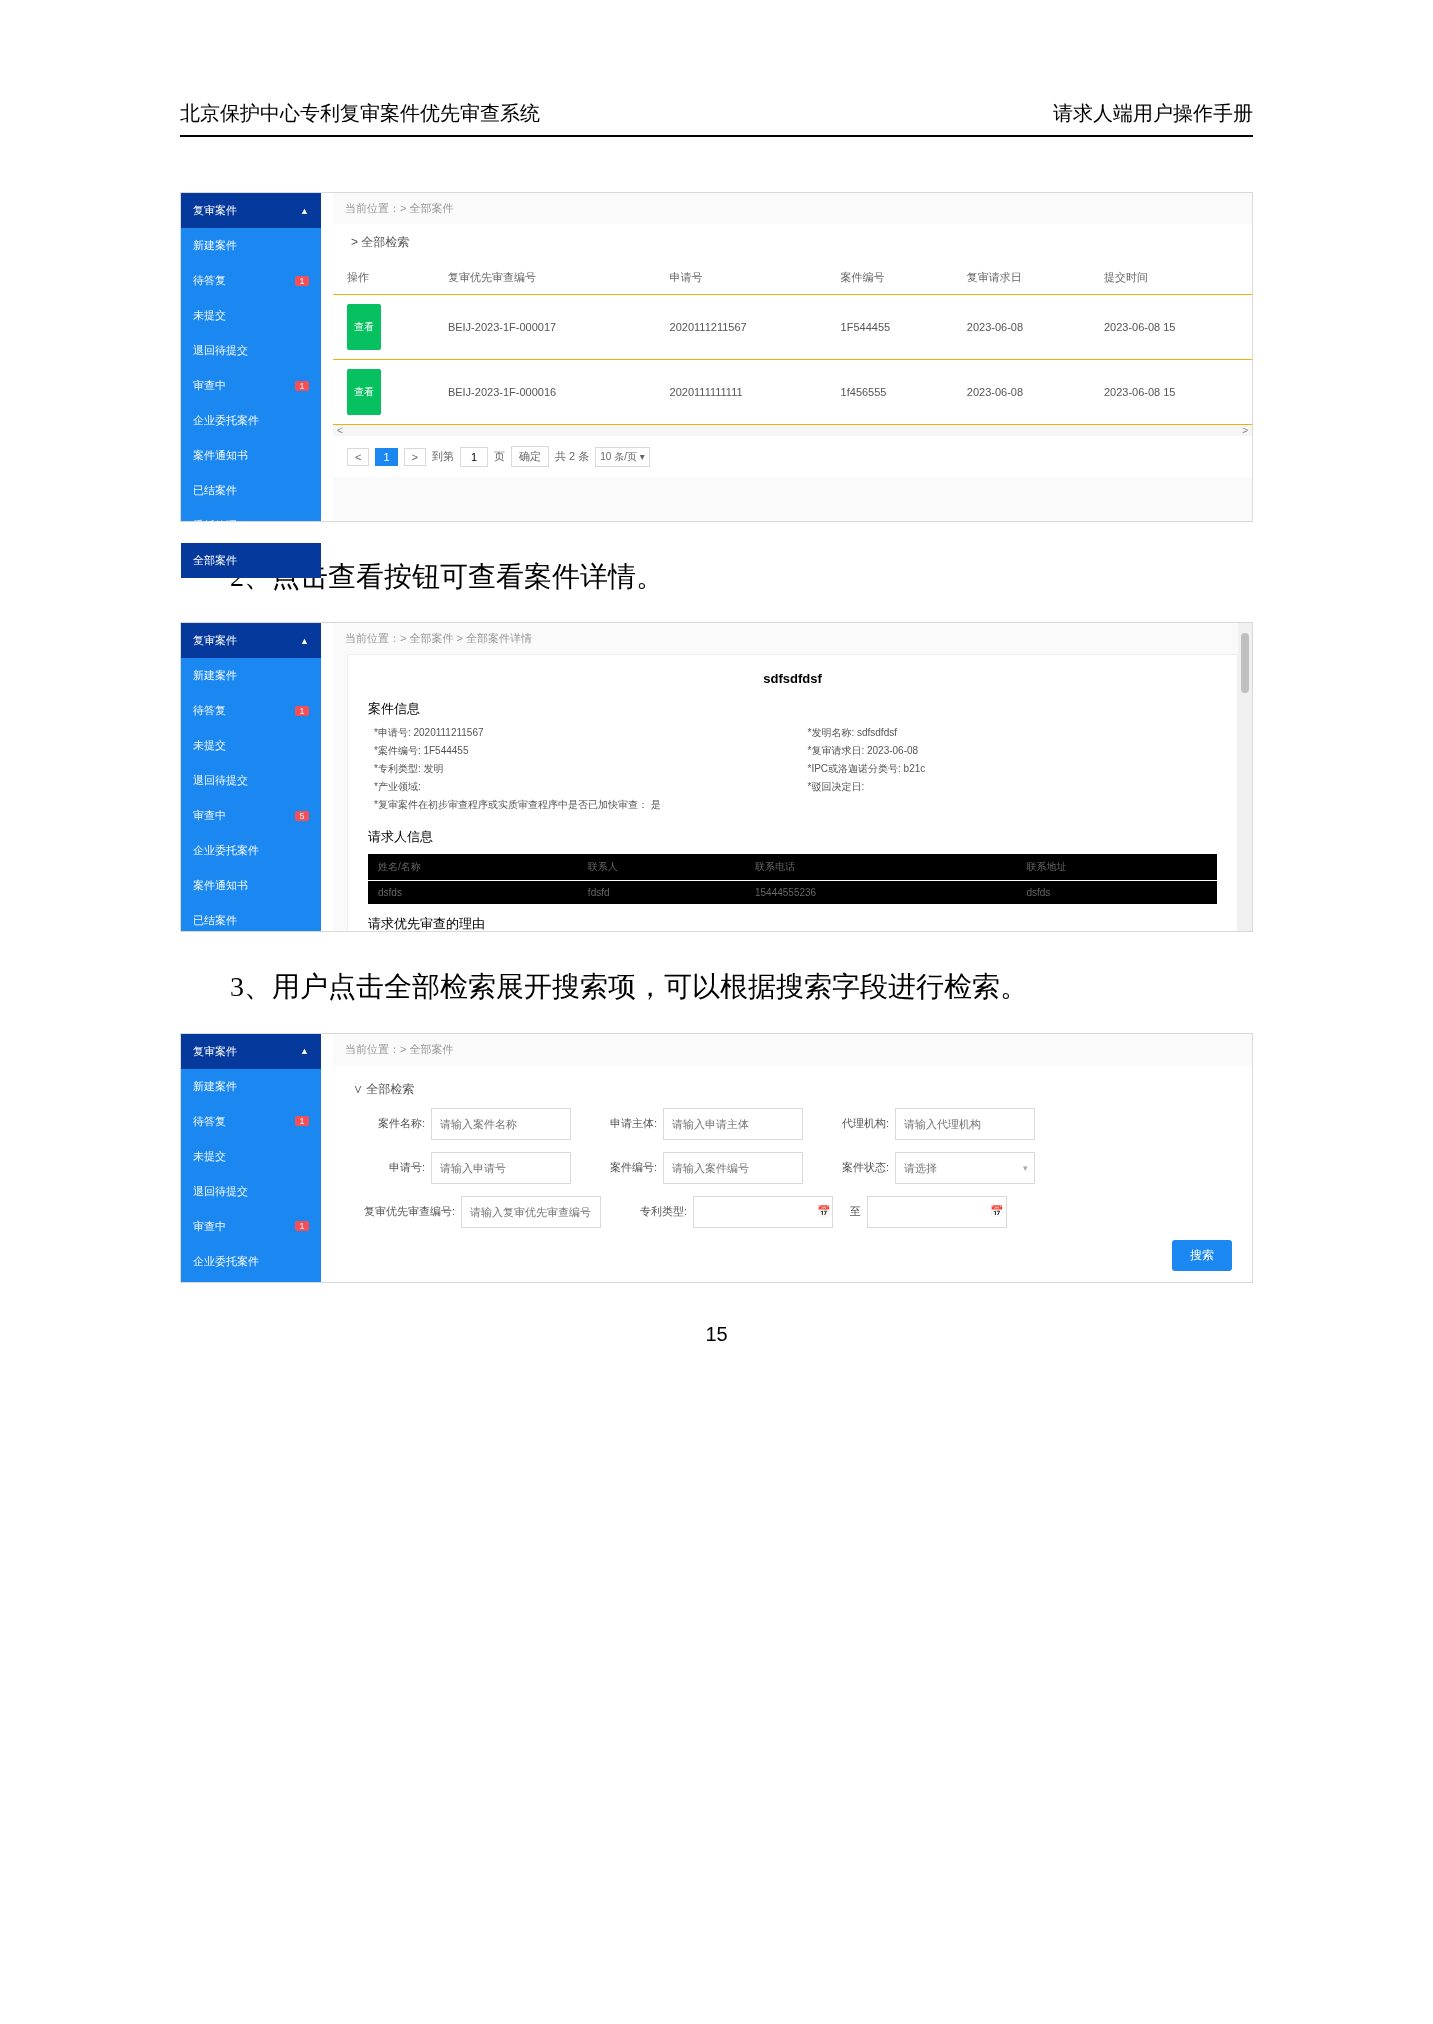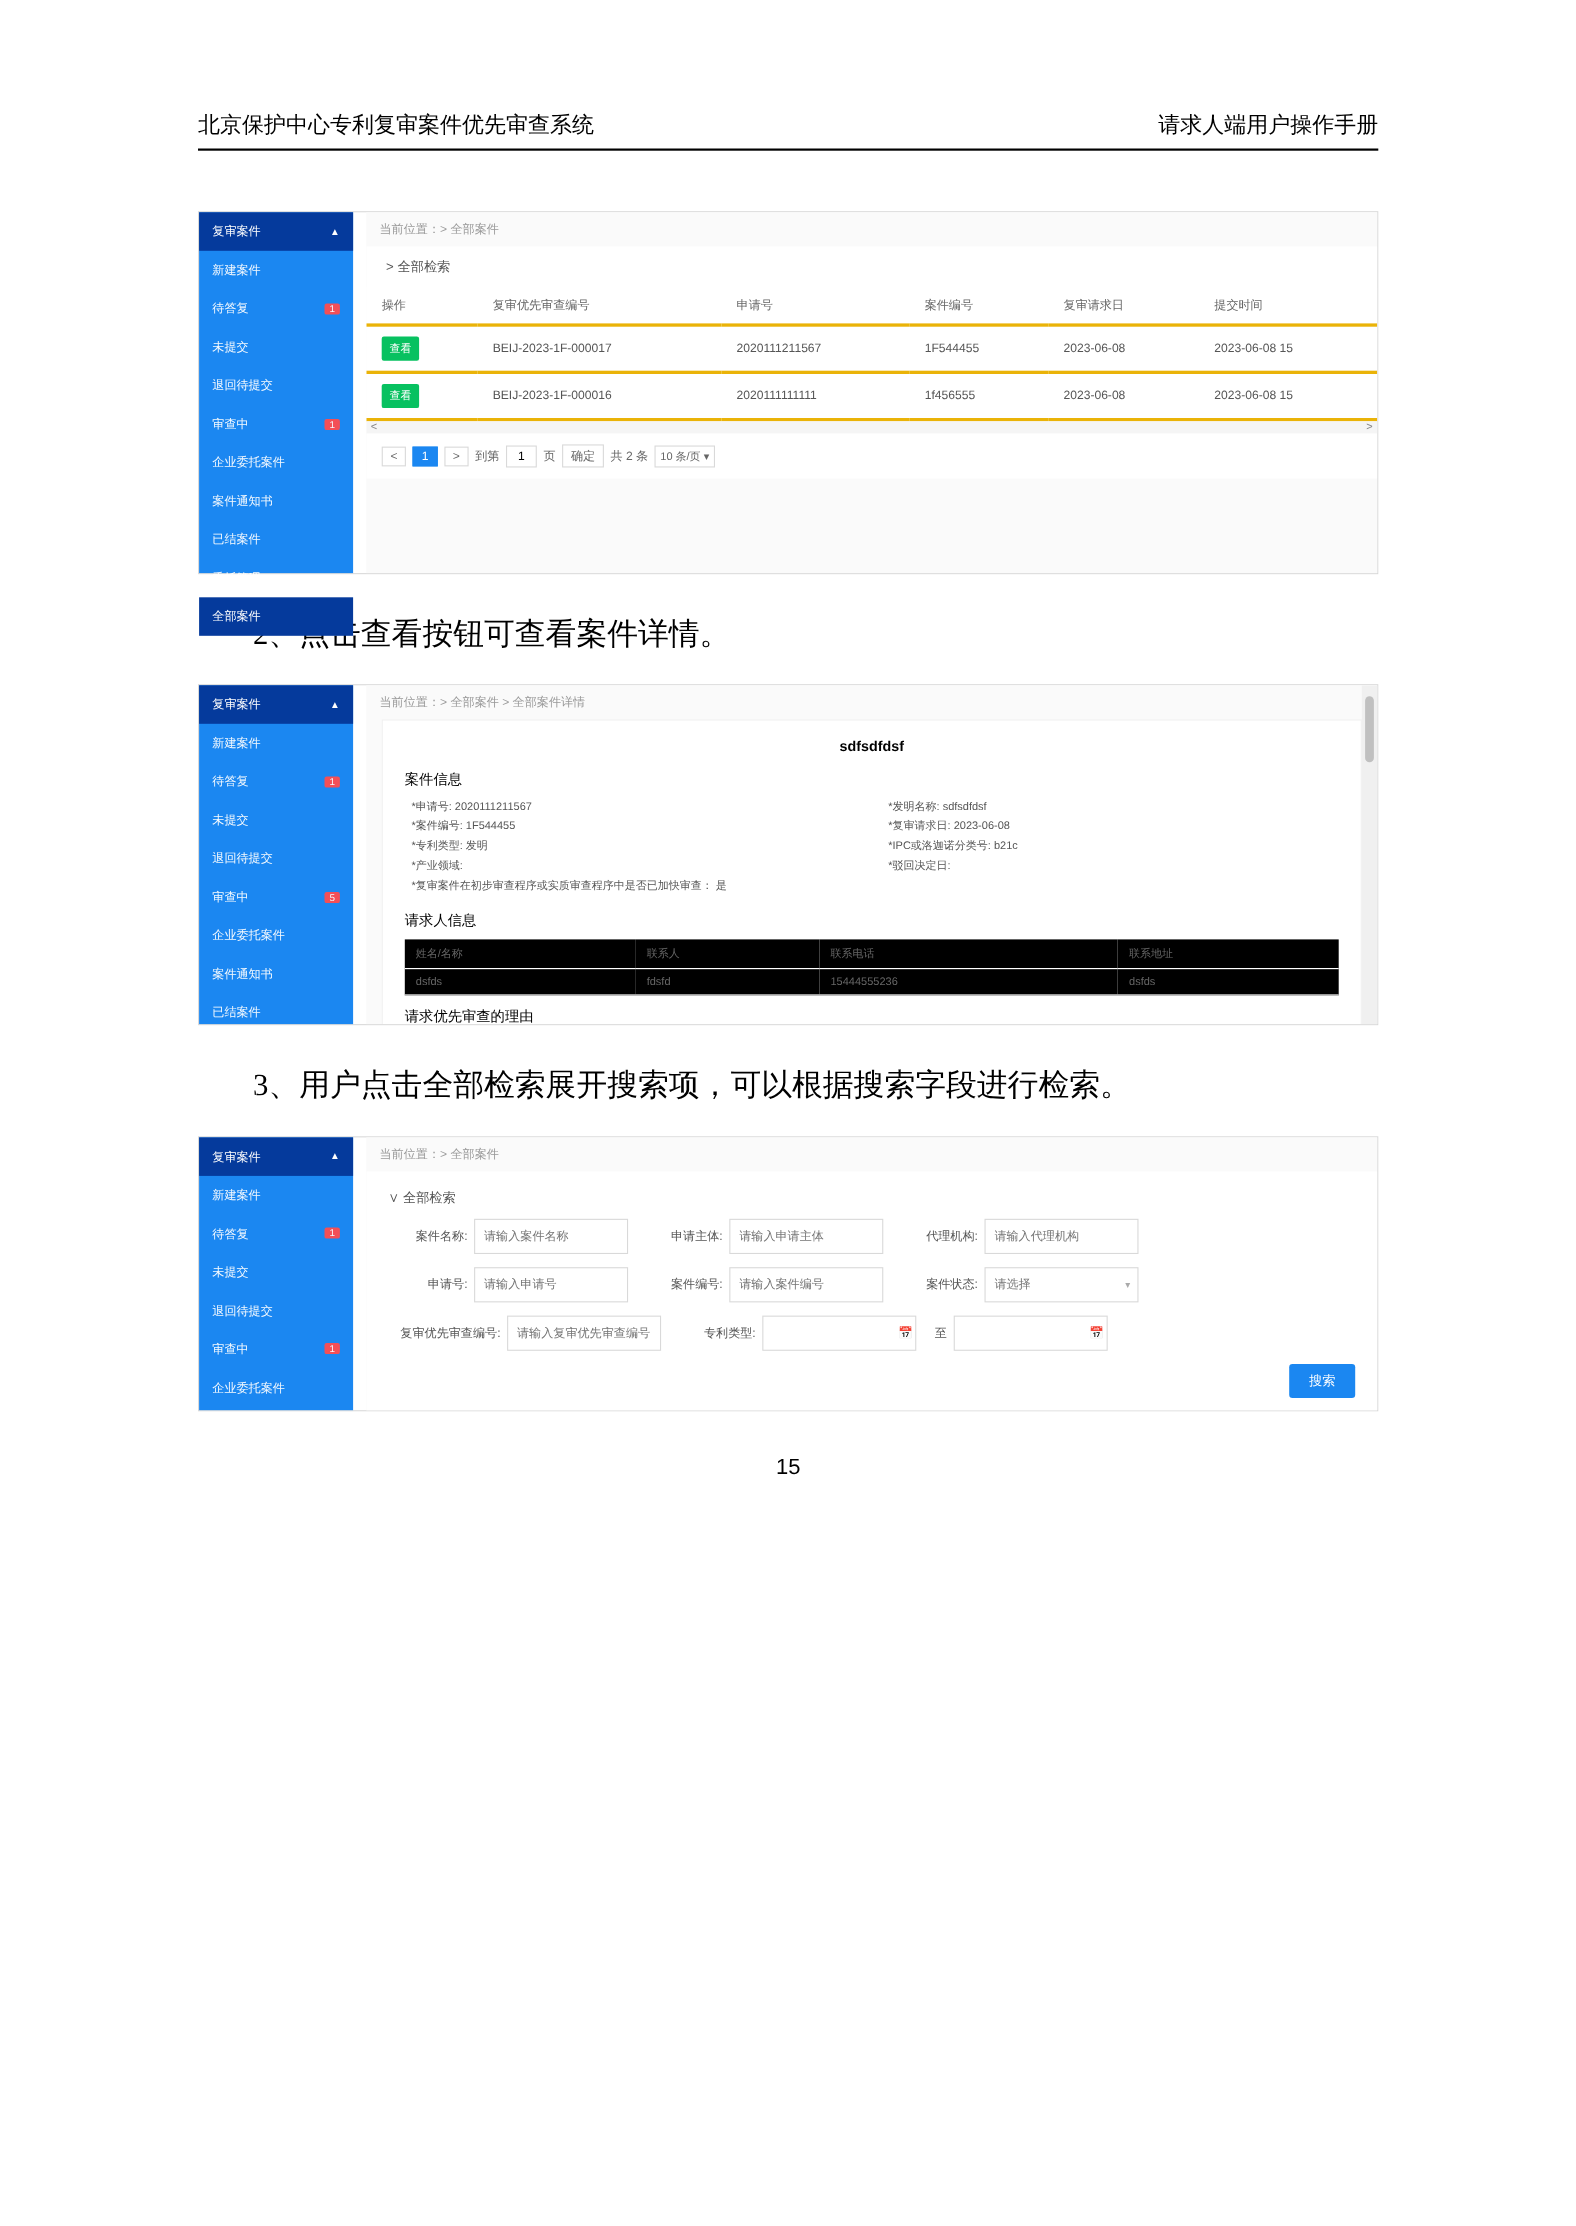--- a/index.html
+++ b/index.html
@@ -16,23 +16,23 @@
   .sidebar-item.sub { opacity: .95; }
   .badge { background: #ff4d4f; color: #fff; font-size: 9px; padding: 0 4px; border-radius: 2px; min-width: 14px; text-align: center; }
   .chev { font-size: 9px; }
   .main { flex: 1; background: #fafafa; position: relative; overflow: hidden; }
   .breadcrumb { font-size: 11px; color: #999; padding: 8px 12px; }
   .panel { background: #fff; margin: 0 0 0 0; }
   .fold-label { font-size: 12px; padding: 10px 18px; color: #555; cursor: pointer; }
 
   
   .tbl { width: 100%; font-size: 11px; border-collapse: collapse; background: #fff; }
-  .tbl th, .tbl td { padding: 9px 14px; text-align: left; border-bottom: 3px solid #eab308; color: #555; white-space: nowrap; }
+  .tbl th, .tbl td { padding: 9px 14px; text-align: left; border-bottom: 1px solid #eab308; color: #555; white-space: nowrap; }
   .tbl th { font-weight: normal; color: #666; background: #fff; }
-  .btn-view { background: #07c160; color: #fff; border: none; padding: 4px 7px; font-size: 10px; border-radius: 2px; cursor: pointer; }
+  .btn-view { background: #07c160; color: #fff; border: none; padding: 16px 7px; font-size: 10px; border-radius: 2px; cursor: pointer; }
   .scrollbar-row { display: flex; justify-content: space-between; background: #f5f5f5; font-size: 10px; color: #888; padding: 0 4px; }
   .pagination { font-size: 11px; color: #666; padding: 10px 14px; display: flex; align-items: center; gap: 6px; }
   .pg-btn { border: 1px solid #d9d9d9; padding: 2px 7px; cursor: pointer; }
   .pg-btn.active { background: #1b87f1; color: #fff; border-color: #1b87f1; }
   .pg-input { width: 28px; text-align: center; border: 1px solid #d9d9d9; height: 20px; font-size: 11px; }
   .pg-select { border: 1px solid #d9d9d9; font-size: 10px; padding: 2px 4px; text-align: right; }
 
   
   .instr { font-size: 28px; line-height: 1.8; margin: 20px 0 20px 50px; font-family: "SimSun", serif; }
 

